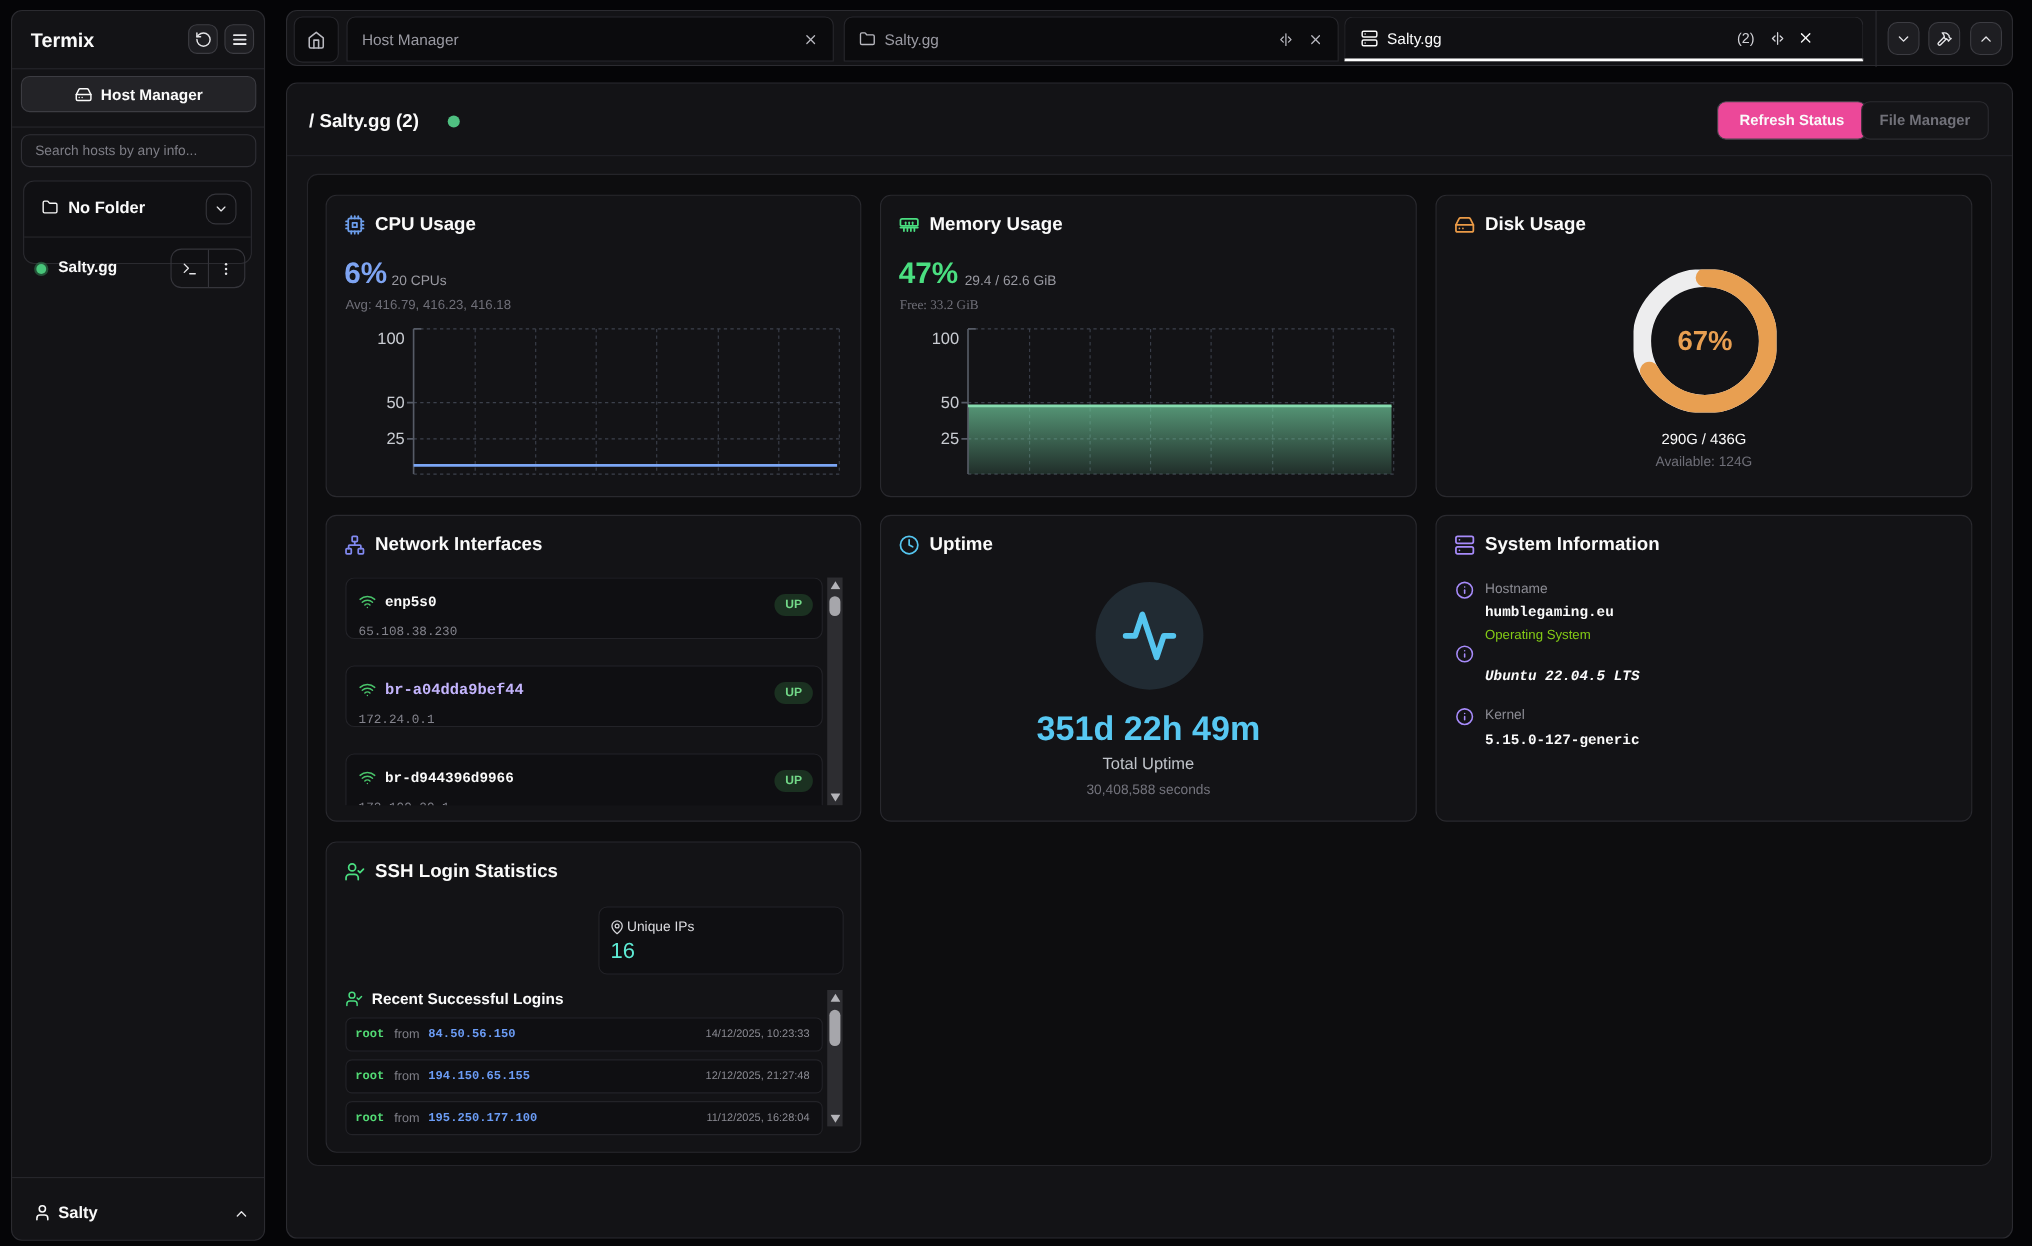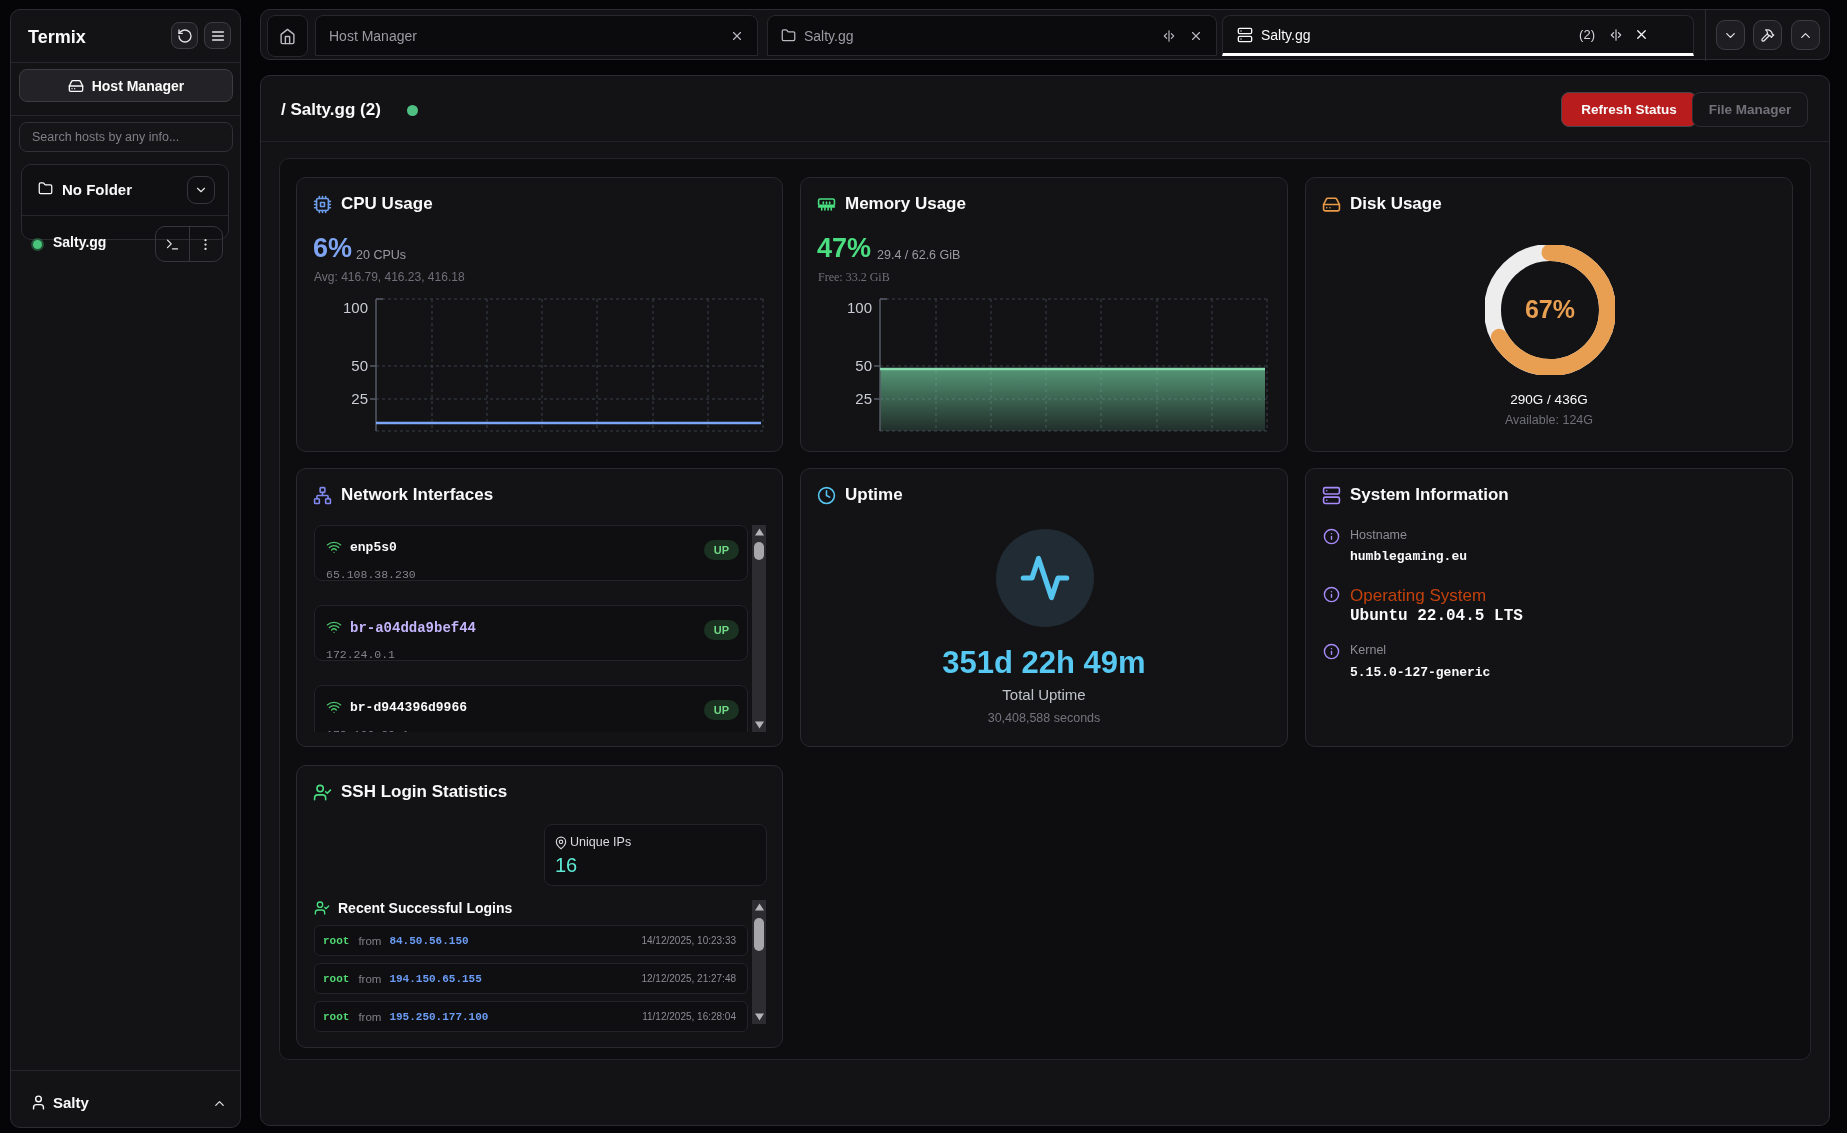--- a/index.html
+++ b/index.html
@@ -28,21 +28,21 @@
 .tab { position:absolute; top:5px; height:41px; background:#0b0b0d; border:1px solid #27272c; border-radius:8px 8px 0 0; display:flex; align-items:center; }
 .tab-txt { font-size:14px; color:#9a9aa2; }
 #tab3 { background:#101013; border-bottom:3px solid #fff; }
 #tabdiv { left:1444px; top:0px; width:1px; height:51px; background:#2b2b30; }
 
 
 #main { left:260px; top:75px; width:1570px; height:1051px; background:#131316; border:1px solid #2b2b30; border-radius:10px; }
 #main-title { left:281px; top:100px; font-size:17px; font-weight:bold; color:#fafafa; }
 #main-dot { left:407px; top:105px; width:11px; height:11px; border-radius:50%; background:#4fc081; }
 .hdr-btn { position:absolute; top:92px; height:35px; border-radius:8px; display:flex; align-items:center; justify-content:center; font-size:13.5px; font-weight:bold; }
-#btn-refresh { left:1561px; width:136px; background:#b91c1c; border:1px solid #45454c; color:#fafafa; }
+#btn-refresh { left:1561px; width:136px; background:#ec4899; border:1px solid #45454c; color:#fafafa; }
 #btn-fm { left:1692px; width:116px; background:#151518; border:1px solid #2c2c31; color:#717179; }
 #main-div { left:261px; top:141px; width:1568px; height:1px; background:#222227; }
 #inner { left:279px; top:158px; width:1532px; height:902px; background:#0d0d0f; border:1px solid #242429; border-radius:10px; }
 
 
 .card { position:absolute; background:#131316; border:1px solid #29292e; border-radius:10px; }
 #c-cpu { left:296px; top:177px; width:487px; height:275px; }
 #c-mem { left:800px; top:177px; width:488px; height:275px; }
 #c-disk { left:1305px; top:177px; width:488px; height:275px; }
 #c-net { left:296px; top:468px; width:487px; height:279px; }
@@ -428,22 +428,22 @@
       <path d="M12 16v-4"></path>
       <path d="M12 8h.01"></path>
     </svg>
   <span class="abs" style="left:44px;top:59px;font-size:12.5px;color:#8c8c94;">Hostname</span>
   <span class="mono abs" style="left:44px;top:80px;font-size:13px;font-weight:bold;color:#fafafa;">humblegaming.eu</span>
   <svg class="abs" style="left:17px;top:117px;" width="17" height="17" viewBox="0 0 24 24" fill="none" stroke="#a78bfa" stroke-width="2" stroke-linecap="round" stroke-linejoin="round">
       <circle cx="12" cy="12" r="10"></circle>
       <path d="M12 16v-4"></path>
       <path d="M12 8h.01"></path>
     </svg>
-  <span class="abs" style="left:44px;top:117px;font-size:17px;color:#c2410c;">Operating System</span>
-  <span class="mono abs" style="left:44px;top:138px;font-size:16px;font-weight:bold;color:#fafafa;">Ubuntu 22.04.5 LTS</span>
+  <span class="abs" style="left:44px;top:101px;font-size:12px;color:#84cc16;">Operating System</span>
+  <span class="mono abs" style="left:44px;top:138px;font-size:13px;font-weight:bold;color:#fafafa;font-style:italic;">Ubuntu 22.04.5 LTS</span>
   <svg class="abs" style="left:17px;top:174px;" width="17" height="17" viewBox="0 0 24 24" fill="none" stroke="#a78bfa" stroke-width="2" stroke-linecap="round" stroke-linejoin="round">
       <circle cx="12" cy="12" r="10"></circle>
       <path d="M12 16v-4"></path>
       <path d="M12 8h.01"></path>
     </svg>
   <span class="abs" style="left:44px;top:174px;font-size:12.5px;color:#8c8c94;">Kernel</span>
   <span class="mono abs" style="left:44px;top:196px;font-size:13px;font-weight:bold;color:#fafafa;">5.15.0-127-generic</span>
 </div>
 
 <div id="c-ssh" class="card">

